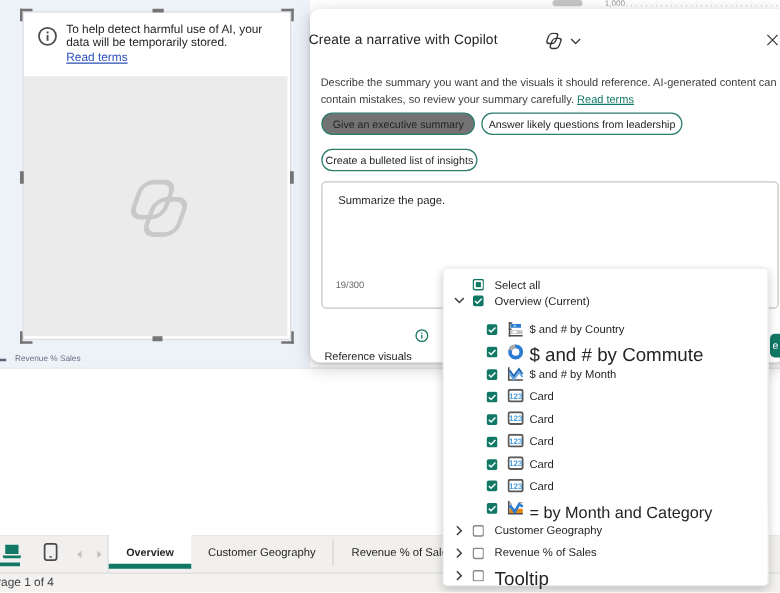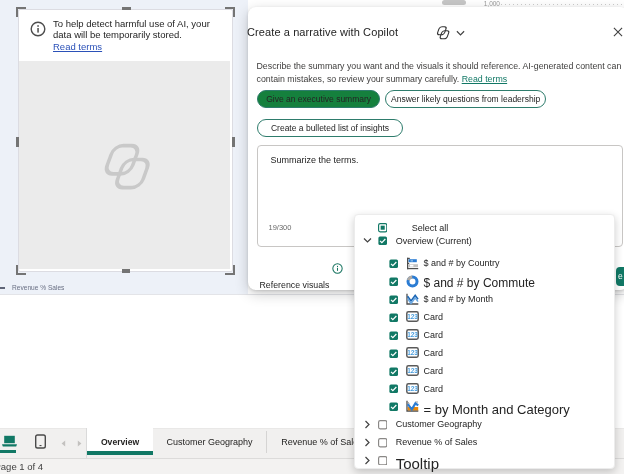--- a/index.html
+++ b/index.html
@@ -98,45 +98,45 @@
 
 <svg class="abs" style="left:613px;top:27.3px;z-index:11;" width="10" height="10" viewBox="0 0 11 11">
   <path d="M1 1 L10 10 M10 1 L1 10" stroke="#404040" stroke-width="1.2"></path>
 </svg>
 
 <div class="abs" style="left:256.5px;top:59.5px;width:380px;font-size:8.8px;line-height:13.8px;color:#3e3d3c;z-index:11;white-space:nowrap;">
 Describe the summary you want and the visuals it should reference. AI-generated content can<br>
 contain mistakes, so review your summary carefully. <span style="color:#117865;text-decoration:underline;">Read terms</span>
 </div>
 
-<div class="abs" style="left:257px;top:90.3px;width:123.3px;height:17.8px;border:1px solid #2e7c6c;border-radius:9px;box-sizing:border-box;font-size:8.5px;color:#242424;text-align:center;line-height:16px;z-index:11;background:#15803d;">Give an executive summary</div>
+<div class="abs" style="left:257px;top:90.3px;width:123.3px;height:17.8px;border:1px solid #2e7c6c;border-radius:9px;box-sizing:border-box;font-size:8.5px;color:#242424;text-align:center;line-height:16px;z-index:11;background:#737373;">Give an executive summary</div>
 <div class="abs" style="left:385.3px;top:90.3px;width:160.7px;height:17.8px;border:1px solid #2e7c6c;border-radius:9px;box-sizing:border-box;font-size:8.5px;color:#242424;text-align:center;line-height:16px;z-index:11;background:#fff;">Answer likely questions from leadership</div>
-<div class="abs" style="left:257px;top:118.8px;width:146px;height:17.8px;border:1px solid #2e7c6c;border-radius:9px;box-sizing:border-box;font-size:8.5px;color:#242424;text-align:center;line-height:16px;z-index:11;background:#fff;">Create a bulleted list of insights</div>
+<div class="abs" style="left:257px;top:118.8px;width:125px;height:17.8px;border:1px solid #2e7c6c;border-radius:9px;box-sizing:border-box;font-size:8.5px;color:#242424;text-align:center;line-height:16px;z-index:11;background:#fff;">Create a bulleted list of insights</div>
 
 <div class="abs" style="left:257px;top:145.3px;width:366px;height:101.5px;border:1px solid #c8c6c4;border-radius:4px;box-sizing:border-box;z-index:11;background:#fff;"></div>
-<div class="abs" style="left:270.5px;top:155px;font-size:9px;color:#242424;z-index:12;">Summarize the terms.</div>
+<div class="abs" style="left:270.5px;top:155px;font-size:9px;color:#242424;z-index:12;">Summarize the page.</div>
 <div class="abs" style="left:268.5px;top:222.5px;font-size:7.5px;color:#696969;z-index:12;">19/300</div>
 
 <div class="abs" style="left:259.5px;top:280px;font-size:8.8px;color:#242424;z-index:11;">Reference visuals</div>
 <svg class="abs" style="left:331.5px;top:262.5px;z-index:11;" width="11" height="11" viewBox="0 0 16 16">
   <circle cx="8" cy="8" r="6.8" fill="none" stroke="#16735f" stroke-width="1.5"></circle>
   <rect x="7.25" y="7" width="1.5" height="4.4" fill="#16735f"></rect>
   <rect x="7.25" y="4.2" width="1.5" height="1.6" fill="#16735f"></rect>
 </svg>
 
 <div class="abs" style="left:615.5px;top:267px;width:30px;height:18.5px;background:#117865;border-radius:4px;z-index:11;color:#ffffff;font-size:8.5px;line-height:18.5px;padding-left:2.5px;box-sizing:border-box;">e</div>
 
 <div class="abs" style="left:354px;top:213.5px;width:260.5px;height:255px;background:#ffffff;border-radius:4px;border:1px solid #ececec;box-sizing:border-box;box-shadow:0 3px 8px rgba(0,0,0,0.2);z-index:20;"></div>
 <div style="position:absolute;left:354px;top:218.6px;width:260.5px;z-index:21;">
     <div style="position:absolute;left:0;top:0.0px;width:260px;height:17.9px;font-size:9px;color:#242424;">
       <svg style="position:absolute;left:23.7px;top:4.8px;" width="9.4" height="9.4" viewBox="0 0 12 12">
         <rect x="0.75" y="0.75" width="10.5" height="10.5" rx="2" fill="#fff" stroke="#117865" stroke-width="1.5"></rect>
         <rect x="3.4" y="3.4" width="5.2" height="5.2" fill="#117865"></rect>
       </svg>
-    <span style="position:absolute;left:41.7px;top:4px;margin-left:16px;">Select all</span>
+    <span style="position:absolute;left:41.7px;top:4px;">Select all</span>
     </div>
     <div style="position:absolute;left:0;top:13px;width:260px;height:17.9px;font-size:9px;color:#242424;">
       <svg style="position:absolute;left:9px;top:5.5px;" width="9" height="7" viewBox="0 0 9 7">
         <path d="M1 1.5 L4.5 5 L8 1.5" fill="none" stroke="#424242" stroke-width="1.2"></path>
       </svg>
       <svg style="position:absolute;left:23.7px;top:4.8px;" width="9.4" height="9.4" viewBox="0 0 12 12">
         <rect x="0.5" y="0.5" width="11" height="11" rx="2" fill="#117865"></rect>
         <path d="M2.6 6.2 L4.9 8.5 L9.4 3.8" fill="none" stroke="#fff" stroke-width="1.5"></path>
       </svg>
       <span style="position:absolute;left:41.7px;top:4px;">Overview (Current)</span>
@@ -151,21 +151,21 @@
         <rect x="1" y="0.8" width="2.8" height="1.2" fill="#4d4d4d"></rect>
         <rect x="1" y="5.9" width="2.2" height="1.1" fill="#4d4d4d"></rect>
         <rect x="1" y="11" width="11.2" height="1.2" fill="#4d4d4d"></rect>
         <rect x="2.6" y="2.2" width="8.2" height="3" fill="#2b7cd3"></rect>
         <rect x="4.6" y="2.8" width="2.4" height="1.8" fill="#7fb4e4"></rect>
         <rect x="2.6" y="7.2" width="9.4" height="3" fill="#c2c2c2"></rect>
         <rect x="4" y="7.8" width="3.4" height="1.8" fill="#ffffff"></rect>
       </svg>
       <span style="position:absolute;left:69.5px;top:4px;">$ and # by Country</span>
     </div>
-    <div style="position:absolute;left:0;top:53.7px;width:260px;height:17.9px;font-size:12px;color:#242424;">
+    <div style="position:absolute;left:0;top:53.7px;width:260px;height:17.9px;font-size:15px;color:#242424;">
       <svg style="position:absolute;left:34.5px;top:4.8px;" width="9.4" height="9.4" viewBox="0 0 12 12">
         <rect x="0.5" y="0.5" width="11" height="11" rx="2" fill="#117865"></rect>
         <path d="M2.6 6.2 L4.9 8.5 L9.4 3.8" fill="none" stroke="#fff" stroke-width="1.5"></path>
       </svg>
       <svg style="position:absolute;left:51.5px;top:2.5px;" width="13" height="13" viewBox="0 0 13 13">
         <circle cx="6.5" cy="6.5" r="4.5" fill="none" stroke="#2b7cd3" stroke-width="3"></circle>
         <path d="M2.3 5.1 A4.5 4.5 0 0 1 6.2 2" fill="none" stroke="#b0aaa4" stroke-width="3"></path>
       </svg>
       <span style="position:absolute;left:69.5px;top:4px;">$ and # by Commute</span>
     </div>

